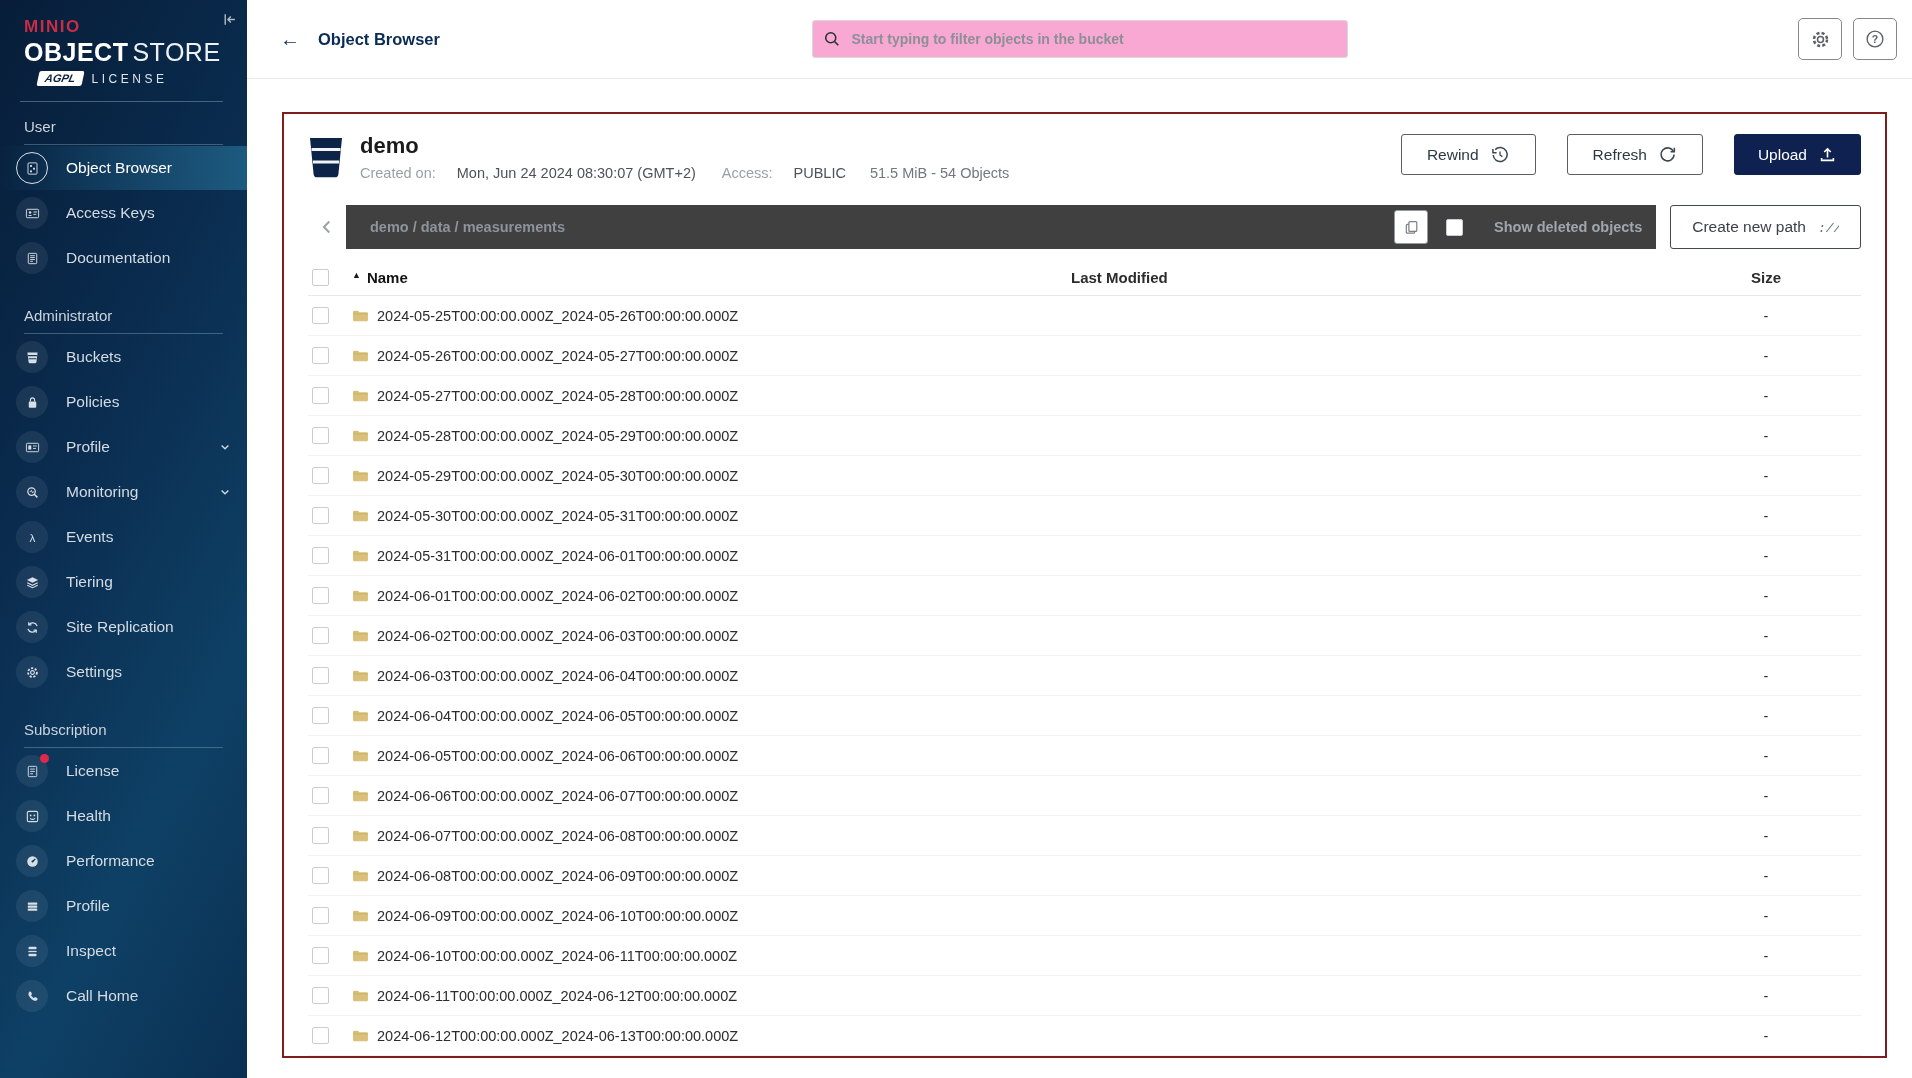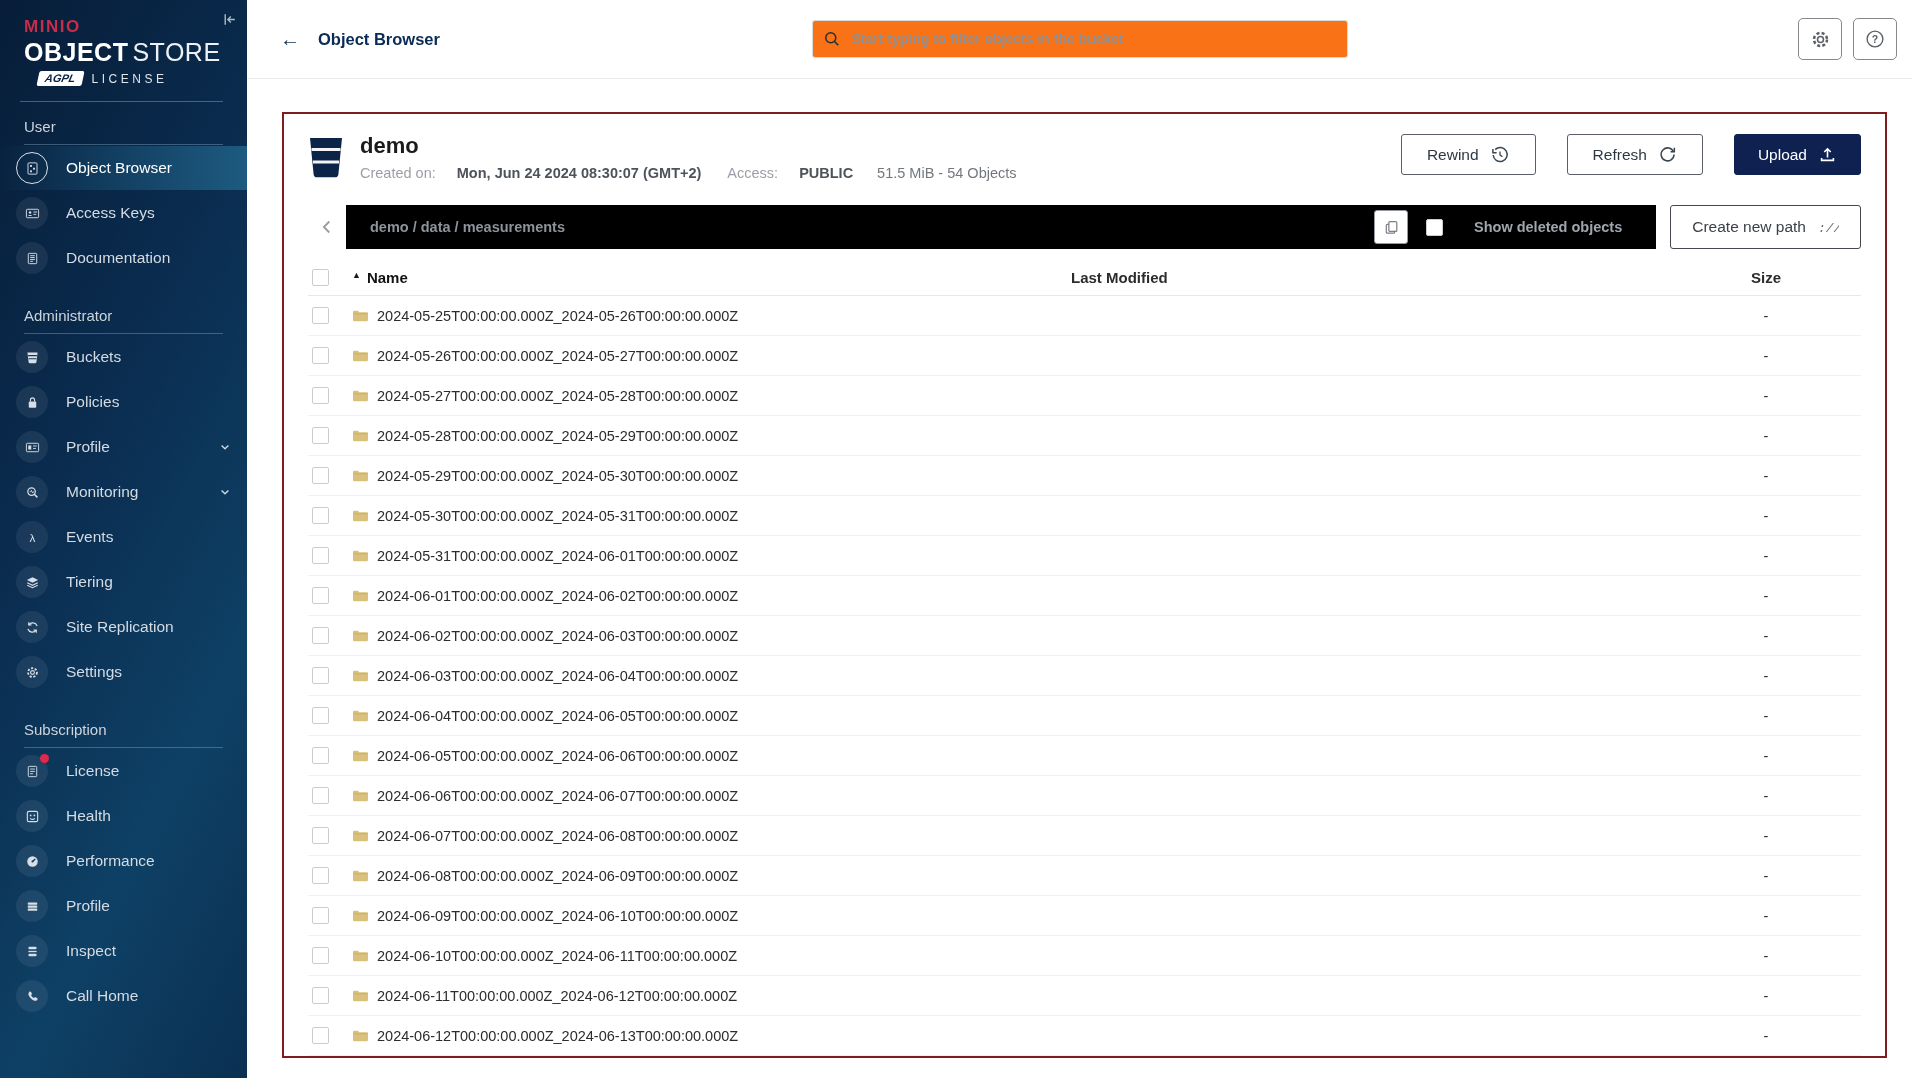--- a/index.html
+++ b/index.html
@@ -43,54 +43,54 @@
   .chev { margin-right:16px; display:flex; }
   .badge-dot { position:absolute; top:-1px; right:-1px; width:9px; height:9px; border-radius:50%; background:#e0294a; }
 
   
   .main { flex:1; display:flex; flex-direction:column; min-width:0; background:#fff; }
   .topbar { position:relative; height:79px; min-height:79px; border-bottom:1px solid #eaebec;
     display:flex; align-items:center; }
   .back-btn { margin-left:27px; background:none; border:none; font-size:20px; color:#0a2b55; cursor:pointer; line-height:1; }
   .page-title { margin-left:12px; font-size:16.5px; font-weight:bold; color:#0a2b55; }
   .searchbox { position:absolute; left:50%; transform:translateX(-50%); width:536px; height:38px;
-    border:1px solid #d9dadc; border-radius:3px; background:#f97316; display:flex; align-items:center; padding:0 10px; }
+    border:1px solid #d9dadc; border-radius:3px; background:#f9a8d4; display:flex; align-items:center; padding:0 10px; }
   .searchbox input { flex:1; border:none; outline:none; margin-left:9px; font-size:14px; color:#333;
     font-family:"Liberation Sans",sans-serif; background:transparent; }
   .searchbox input::placeholder { color:#8b9097; font-weight:bold; }
   .topbar-actions { margin-left:auto; margin-right:15px; display:flex; gap:11px; }
   .icon-btn { width:44px; height:42px; border:1px solid #85888c; border-radius:5px; background:#fff;
     display:flex; align-items:center; justify-content:center; cursor:pointer; }
 
   .content { padding:33px 25px 0 35px; }
   .card { border:2px solid #7f1d1d; background:#fff; padding:20px 24px 0 24px; }
 
   .bucket-head { display:flex; align-items:flex-start; }
   .bucket-icon { margin-right:16px; margin-top:2px; }
   .bucket-name { font-size:22px; font-weight:bold; color:#1b1b1b; line-height:1.05; }
   .bucket-meta { display:flex; align-items:baseline; margin-top:8px; font-size:14.5px; white-space:nowrap; }
   .meta-label { color:#9b9fa5; margin-right:9px; }
-  .meta-value { color:#4d535a; font-weight:bold;padding-left:12px; }
+  .meta-value { color:#4d535a; font-weight:normal;padding-left:12px; }
   .meta-gap { width:26px; }
   .meta-summary { color:#73787e; margin-left:24px; }
   .bucket-actions { margin-left:auto; display:flex; gap:31px; align-items:center; }
   .btn { height:41px; border-radius:3px; font-size:15.5px; display:flex; align-items:center; gap:11px;
     cursor:pointer; font-family:"Liberation Sans",sans-serif; }
   .btn-outline { padding:0 25px; border:1px solid #5a5f66; background:#fff; color:#2d3942; }
   .btn-primary { padding:0 23px; border:1px solid #0e2150; background:#0e2150; color:#fff; }
 
   .crumb-row { display:flex; align-items:center; margin-top:22px; }
   .crumb-back { width:38px; height:44px; background:#fff; border:none; display:flex; align-items:center;
     justify-content:center; cursor:pointer; }
-  .crumb-bar { flex:1; height:44px; background:#000000; display:flex; align-items:center;
+  .crumb-bar { flex:1; height:44px; background:#404040; display:flex; align-items:center;
     padding:0 14px 0 24px; min-width:0; }
   .crumb-text { flex:1; font-size:14.5px; font-weight:bold; color:#8c939b; cursor:pointer; }
   .copy-btn { width:34px; height:34px; border:1px solid #9599a0; border-radius:3px; background:#fff;
     display:flex; align-items:center; justify-content:center; cursor:pointer; margin-right:18px; }
-  .show-deleted { display:flex; gap:31px; margin-right:20px; cursor:default; }
+  .show-deleted { display:flex; gap:31px; cursor:default; }
   .checkbox { width:17px; height:17px; border:1px solid #c9cdd2; border-radius:2px; background:#fff; display:inline-block; }
   .show-deleted-label { font-size:14.5px; font-weight:bold; color:#9fa6ad; white-space:nowrap; }
   .create-path-btn { height:44px; margin-left:14px; padding:0 21px; border:1px solid #43484e; border-radius:3px;
     background:#fff; font-size:15.5px; color:#3c4148; display:flex; align-items:center; gap:11px;
     cursor:pointer; white-space:nowrap; font-family:"Liberation Sans",sans-serif; }
 
   .obj-table { margin-top:10px; }
   .trow { display:grid; grid-template-columns:44px minmax(0,1fr) 600px 190px; align-items:center;
     height:40px; border-bottom:1px solid #f1f2f3; }
   .thead { height:37px; border-bottom:1px solid #e7e8e9; font-weight:bold; font-size:15px; color:#121212; }

